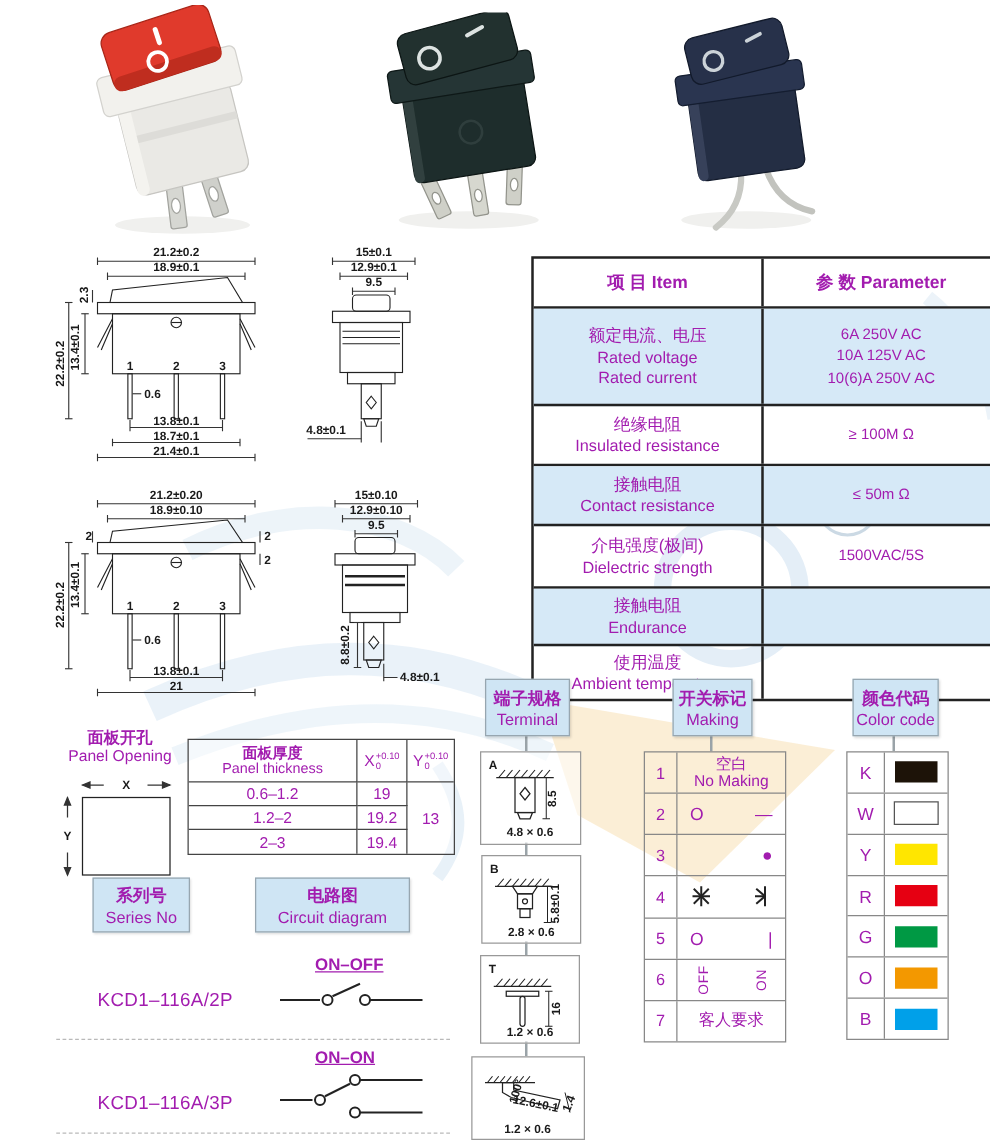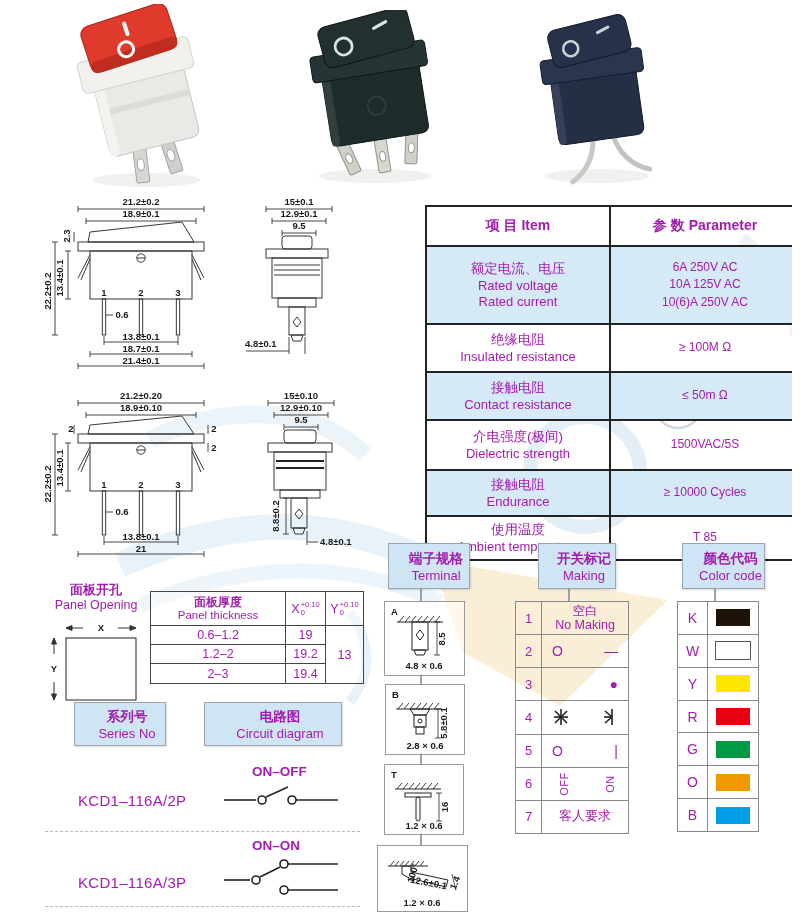--- a/index.html
+++ b/index.html
@@ -14,21 +14,21 @@
   .sr:last-child{border-bottom:none;}
   .sr .c1{width:182px;border-right:2px solid #222;display:flex;flex-direction:column;justify-content:center;align-items:center;text-align:center;}
   .sr .c2{flex:1;display:flex;justify-content:center;align-items:center;text-align:center;white-space:pre-line;}
   .sr.blue{background:#d6e9f7;}
   .cn{font-size:13.5px;}
   .en{font-size:13px;white-space:pre-line;line-height:1.25;}
   .pv{font-size:12px;line-height:1.45;}
   .shead{font-size:14px;font-weight:bold;}
   
   .lbox{position:absolute;background:#cfe5f4;border:1px solid #97a6b0;box-shadow:1px 1px 2px rgba(0,0,0,.15);
-        display:flex;flex-direction:column;justify-content:center;align-items:center;text-align:center;z-index:2;padding-left:14px;}
+        display:flex;flex-direction:column;justify-content:center;align-items:center;text-align:center;z-index:2;}
   .lbox .l1{font-size:13.5px;font-weight:bold;}
   .lbox .l2{font-size:13px;}
   .conn{position:absolute;width:2px;background:#9aa3a8;z-index:1;}
   
   .tbox{position:absolute;border:1px solid #999;background:rgba(255,255,255,.55);z-index:2;}
   
   .mtab{position:absolute;left:515px;top:601px;width:112px;height:231px;border:1px solid #888;display:flex;flex-direction:column;z-index:2;}
   .mrow{flex:1;display:flex;border-bottom:1px solid #888;}
   .mrow:last-child{border-bottom:none;}
   .mno{width:25px;border-right:1px solid #888;display:flex;align-items:center;justify-content:center;font-size:13px;}
@@ -50,21 +50,21 @@
   .ptab .noR{border-right:none;}
   .ptab .noB{border-bottom:none;}
   .ph1{flex-direction:column;line-height:1.1;}
   .ph1 .a{font-size:12px;font-weight:bold;}
   .ph1 .b{font-size:11.5px;}
   .tol{display:inline-flex;flex-direction:column;font-size:7.5px;line-height:1;margin-left:1px;vertical-align:middle;}
   .ymerge{grid-column:3;grid-row:2 / span 3;}
   
   .t2{position:absolute;z-index:2;}
   .model{font-size:15px;letter-spacing:.3px;}
-  .mode{font-size:13.5px;font-weight:600;}
+  .mode{font-size:13.5px;font-weight:600;text-decoration:underline;}
   .dashline{position:absolute;border-top:1.5px dashed #b9b9b9;z-index:1;}
   .popen-title{font-size:13px;font-weight:bold;text-align:center;line-height:1.15;}
   .popen-title .e{font-weight:normal;font-size:12.5px;}
 </style>
 </head>
 <body>
 <div id="page">
 
 <svg id="wm" width="800" height="914" viewBox="0 0 800 914">
   <path d="M120,565 C230,515 330,515 430,562" fill="none" stroke="rgba(125,175,215,.16)" stroke-width="26"></path>
@@ -336,28 +336,26 @@
           <span class="cn">介电强度(极间)</span>
           <span class="en">Dielectric strength</span>
         </div>
     <div class="c2 pv">1500VAC/5S</div>
   </div>
   <div class="sr blue" style="height:44px">
     <div class="c1">
           <span class="cn">接触电阻</span>
           <span class="en">Endurance</span>
         </div>
-    <div class="c2 pv">≥ 10000 Cycles</div>
   </div>
   <div class="sr" style="height:42px">
     <div class="c1">
           <span class="cn">使用温度</span>
           <span class="en">Ambient temperature</span>
         </div>
-    <div class="c2 pv">T 85</div>
   </div>
 </div>
 
 <div class="t2 popen-title" style="left:36px;top:583px;width:120px;">
   <div>面板开孔</div>
   <div class="e">Panel Opening</div>
 </div>
 <svg class="lay" style="left:38px;top:610px;" width="112" height="100" viewBox="0 0 112 100">
   <g stroke="#333" stroke-width="1" fill="none">
     <rect x="28" y="28" width="70" height="62" stroke="#222"></rect>

